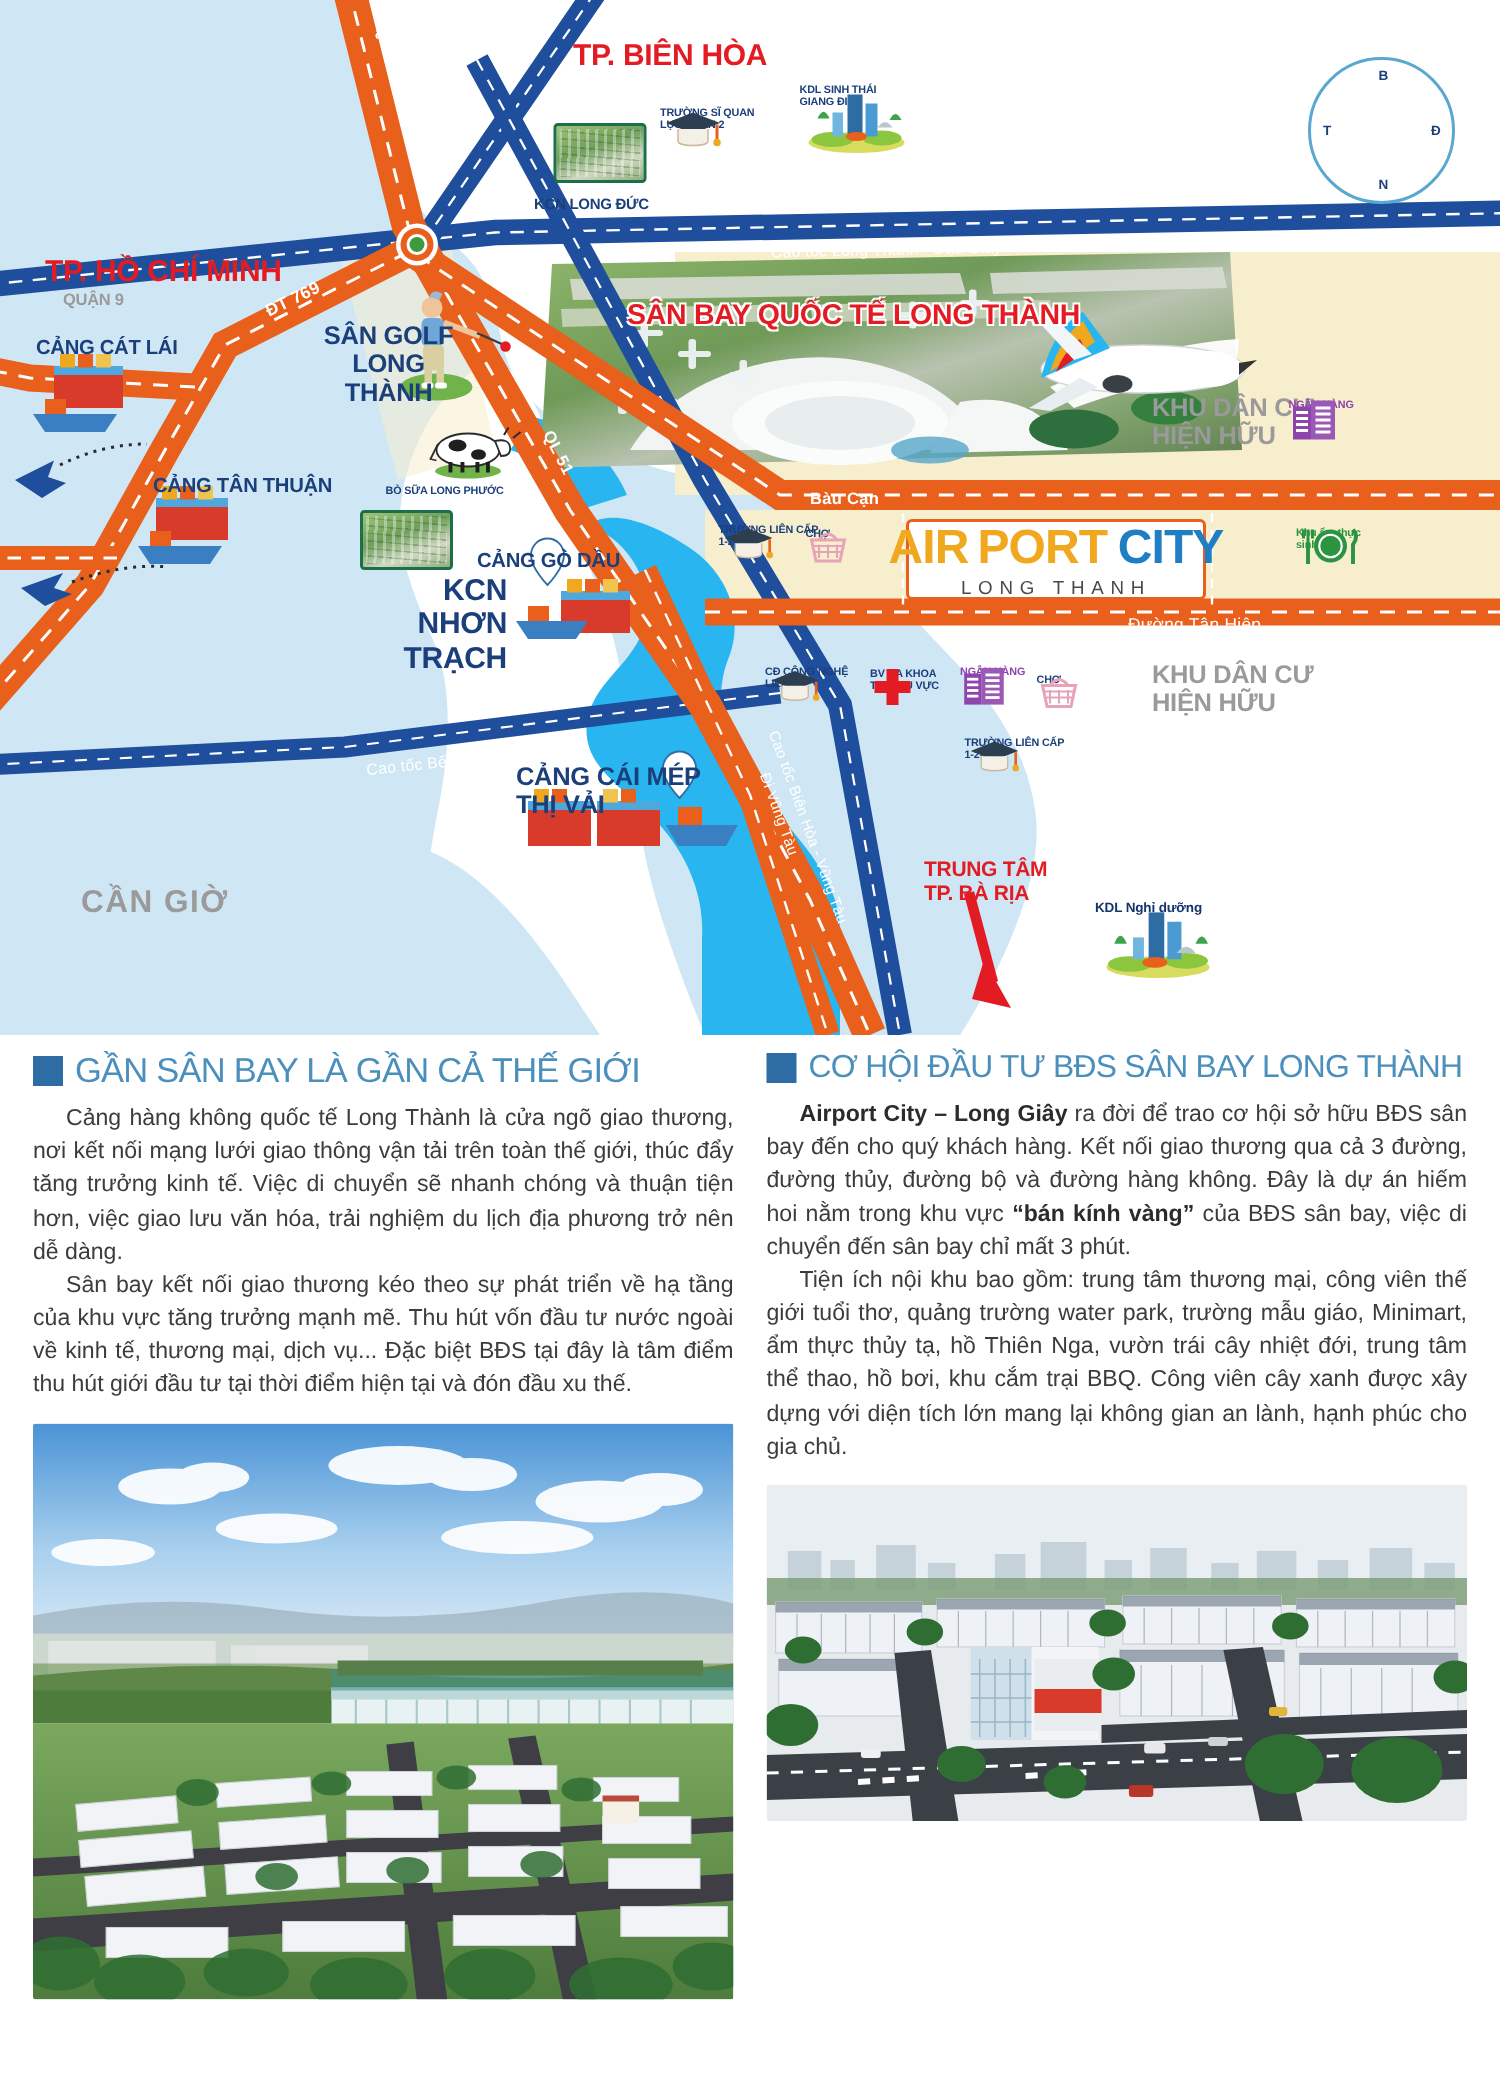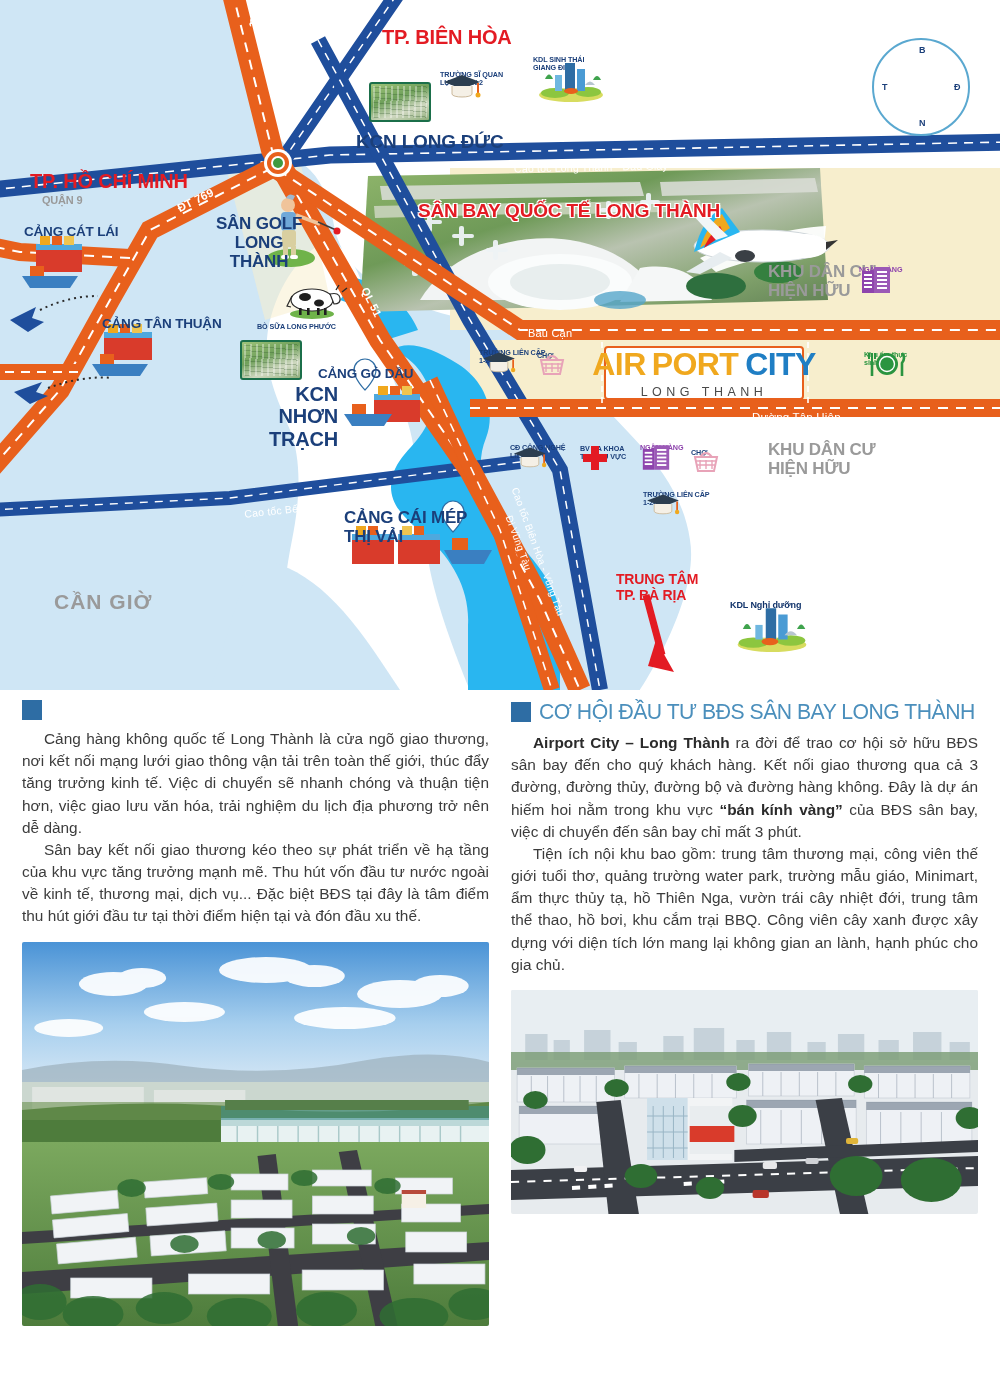--- a/index.html
+++ b/index.html
@@ -412,21 +412,21 @@
       </g>
     </g>
   </svg>
 
   <div class="mlabel m-red" style="left:382px; top:26px;  font-size:20px;">TP. BIÊN HÒA</div>
   <div class="mlabel m-red" style="left:30px;  top:170px; font-size:20px;">TP. HỒ CHÍ MINH</div>
   <div class="mlabel m-gray" style="left:42px;  top:194px; font-size:11px; font-weight:bold;">QUẬN 9</div>
 
   <div class="mlabel m-red" style="left:418px; top:200px; font-size:19px; text-shadow:-1.2px -1.2px 0 #fff,1.2px -1.2px 0 #fff,-1.2px 1.2px 0 #fff,1.2px 1.2px 0 #fff;">SÂN BAY QUỐC TẾ LONG THÀNH</div>
 
-  <div class="mlabel m-navy" style="left:356px; top:131px; font-size:19px;">KCN LONG ĐỨC</div>
+  <div class="mlabel m-navy" style="left:356px; top:131px; font-size:10px;">KCN LONG ĐỨC</div>
   <div class="mlabel m-navy" style="left:218px; top:383px; font-size:20px; text-align:right; width:120px;">KCN
 NHƠN TRẠCH</div>
   <div class="mlabel m-navy" style="left:214px; top:214px; font-size:17px; text-align:center; width:90px;">SÂN GOLF
 LONG THÀNH</div>
 
   <div class="mlabel m-navy" style="left:24px;  top:224px; font-size:13.5px;">CẢNG CÁT LÁI</div>
   <div class="mlabel m-navy" style="left:102px; top:316px; font-size:13.5px;">CẢNG TÂN THUẬN</div>
   <div class="mlabel m-navy" style="left:318px; top:366px; font-size:13.5px;">CẢNG GÒ DẦU</div>
   <div class="mlabel m-navy" style="left:344px; top:508px; font-size:17px;">CẢNG CÁI MÉP
 THỊ VẢI</div>
@@ -436,21 +436,21 @@
 HIỆN HỮU</div>
   <div class="mlabel m-gray" style="left:768px; top:440px; font-size:17px;">KHU DÂN CƯ
 HIỆN HỮU</div>
   <div class="mlabel m-red" style="left:616px; top:572px; font-size:14px;">TRUNG TÂM
 TP. BÀ RỊA</div>
 
   <div class="roadlbl" style="left:244px; top:25px;  transform:rotate(62deg); font-size:11px;">QL 51</div>
   <div class="roadlbl" style="left:356px; top:296px; transform:rotate(63deg); font-size:11px;">QL 51</div>
   <div class="roadlbl" style="left:176px; top:194px; transform:rotate(-26deg); font-size:11.5px;">ĐT 769</div>
   <div class="roadlbl" style="left:514px; top:161px; transform:rotate(-1.2deg); font-size:10.5px; font-weight:normal;">Cao tốc Long Thành - Dầu Giây</div>
-  <div class="roadlbl" style="left:528px; top:327px; font-size:11px; font-weight:normal;">Bàu Cạn</div>
+  <div class="roadlbl" style="left:540px; top:327px; font-size:11px; font-weight:bold;">Bàu Cạn</div>
   <div class="roadlbl" style="left:752px; top:411px; font-size:11.5px; font-weight:normal;">Đường Tân Hiệp</div>
   <div class="roadlbl" style="left:244px; top:500px; transform:rotate(-6deg); font-size:10.5px; font-weight:normal;">Cao tốc Bến Lức - Long Thành</div>
   <div class="roadlbl" style="left:520px; top:486px; transform:rotate(70deg); transform-origin:left top; font-size:10px; font-weight:normal;">Cao tốc Biên Hòa - Vũng Tàu</div>
   <div class="roadlbl" style="left:514px; top:514px; transform:rotate(70deg); transform-origin:left top; font-size:10px; font-weight:normal;">Đi Vũng Tàu</div>
 
   <div class="poi" style="left:482px; top:70px;">
     <svg width="44" height="34" viewBox="0 0 44 34">
       <path d="M4,12 L22,5 L40,12 L22,19 Z" fill="#2c3e50"></path>
       <path d="M12,16 L12,24 C12,28 32,28 32,24 L32,16" fill="#f5f0e6" stroke="#cbb89a" stroke-width="1"></path>
       <path d="M38,13 L38,24" stroke="#e8601c" stroke-width="2"></path>
@@ -630,20 +630,21 @@
     <div class="lab" style="left:8px;  top:42px;">T</div>
   </div>
 </div>
 
 <div id="content">
   <div class="cols">
 
     <div class="col left">
       <div class="sec-head">
         <div class="sec-sq"></div>
+        <div class="sec-title">GẦN SÂN BAY LÀ GẦN CẢ THẾ GIỚI</div>
       </div>
       <p class="para">Cảng hàng không quốc tế Long Thành là cửa ngõ giao thương, nơi kết nối mạng lưới giao thông vận tải trên toàn thế giới, thúc đẩy tăng trưởng kinh tế. Việc di chuyển sẽ nhanh chóng và thuận tiện hơn, việc giao lưu văn hóa, trải nghiệm du lịch địa phương trở nên dễ dàng.</p>
       <p class="para">Sân bay kết nối giao thương kéo theo sự phát triển về hạ tầng của khu vực tăng trưởng mạnh mẽ. Thu hút vốn đầu tư nước ngoài về kinh tế, thương mại, dịch vụ... Đặc biệt BĐS tại đây là tâm điểm thu hút giới đầu tư tại thời điểm hiện tại và đón đầu xu thế.</p>
 
       <div class="photo left">
         <svg viewBox="0 0 460 384" preserveAspectRatio="none">
           <rect width="460" height="384" fill="#dfe9ee"></rect>
           <rect width="460" height="150" fill="url(#skyg)"></rect>
           <g fill="#ffffff" opacity="0.92">
             <ellipse cx="90" cy="42" rx="34" ry="12"></ellipse>
@@ -724,21 +725,21 @@
         </svg>
       </div>
     </div>
 
     <div class="col right">
       <div class="sec-head">
         <div class="sec-sq"></div>
         <div class="sec-title">CƠ HỘI ĐẦU TƯ BĐS SÂN BAY LONG THÀNH</div>
       </div>
 
-      <p class="para"><b>Airport City – Long Thành</b><span> ra đời để trao cơ hội sở hữu BĐS sân bay đến cho quý khách hàng. Kết nối giao thương qua cả 3 đường, đường thủy, đường bộ và đường hàng không. Đây là dự án hiếm hoi nằm trong khu vực </span><b>“bán kính vàng”</b><span> của BĐS sân bay, việc di chuyển đến sân bay chỉ mất 3 phút.</span></p>
+      <p class="para"><b>Airport City – Long Giây</b><span> ra đời để trao cơ hội sở hữu BĐS sân bay đến cho quý khách hàng. Kết nối giao thương qua cả 3 đường, đường thủy, đường bộ và đường hàng không. Đây là dự án hiếm hoi nằm trong khu vực </span><b>“bán kính vàng”</b><span> của BĐS sân bay, việc di chuyển đến sân bay chỉ mất 3 phút.</span></p>
 
 
       <p class="para"><span>Tiện ích nội khu bao gồm: trung tâm thương mại, công viên thế giới tuổi thơ, quảng trường water park, trường mẫu giáo, Minimart, ẩm thực thủy tạ, hồ Thiên Nga, vườn trái cây nhiệt đới, trung tâm thể thao, hồ bơi, khu cắm trại BBQ. Công viên cây xanh được xây dựng với diện tích lớn mang lại không gian an lành, hạnh phúc cho gia chủ.</span></p>
 
       <div class="photo right">
         <svg viewBox="0 0 460 224" preserveAspectRatio="none">
           <rect width="460" height="224" fill="#e7ebee"></rect>
           <rect width="460" height="72" fill="#e8eef2"></rect>
           <g fill="#c3d0d8" opacity="0.9">
             <rect x="14" y="44" width="22" height="26"></rect>

